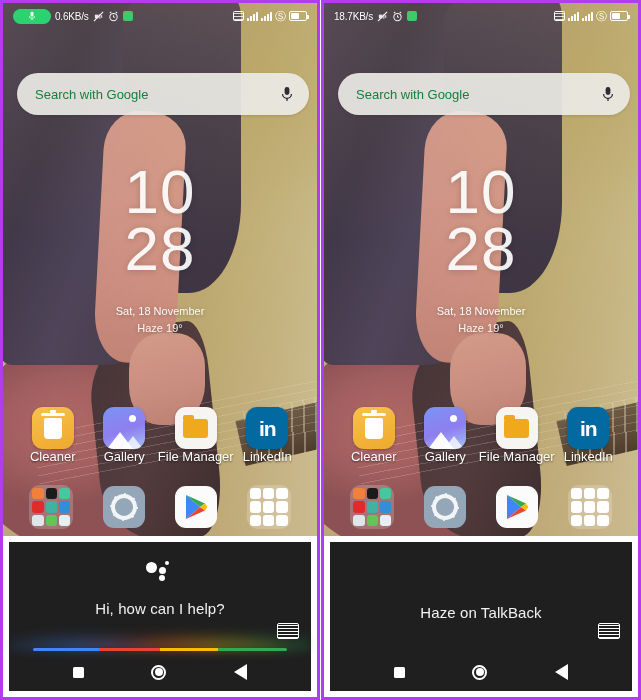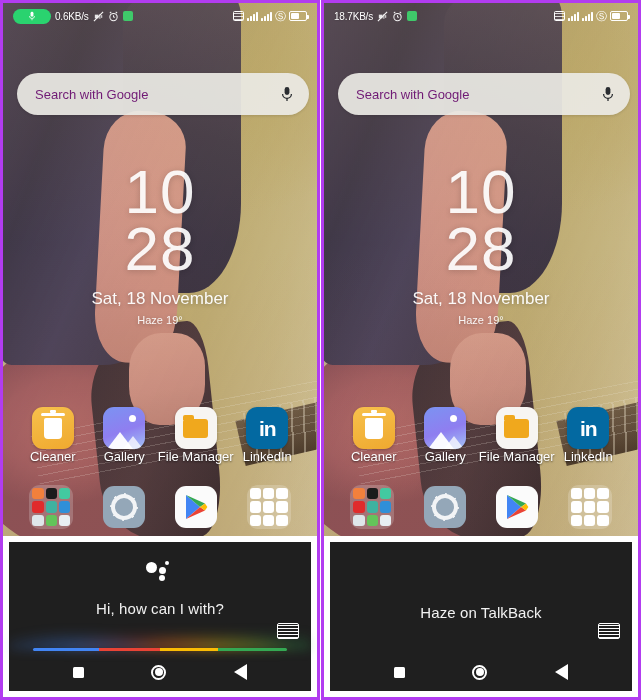--- a/index.html
+++ b/index.html
@@ -139,36 +139,36 @@
   .gsign{ font-size:11px; color:#fff; line-height:1; }
 
   
   .searchbar{
     position:absolute; left:14px; top:70px; width:292px; height:42px;
     border-radius:22px; background:rgba(235,233,228,.93);
     display:flex; align-items:center; justify-content:space-between;
     padding:0 16px 0 18px; z-index:6;
     box-shadow:0 1px 3px rgba(0,0,0,.12);
   }
-  .search-placeholder{ font-size:13px; color:#701a75; }
+  .search-placeholder{ font-size:13px; color:#15803d; }
   .mic-dark svg{ width:12px; height:16px; display:block; }
 
   
   .clockwrap{
     position:absolute; left:0; top:160px; width:100%;
     display:flex; flex-direction:column; align-items:center; z-index:5;
     pointer-events:none;
   }
   .clock-h, .clock-m{
     font-family:"Liberation Sans", sans-serif;
     font-size:62px; line-height:.92; font-weight:300; color:rgba(255,255,255,.92);
     letter-spacing:1px; text-shadow:0 1px 6px rgba(0,0,0,.18);
   }
   .clock-date{
-    margin-top:12px; font-size:17px; color:rgba(255,255,255,.95);
+    margin-top:28px; font-size:11px; color:rgba(255,255,255,.95);
     text-shadow:0 1px 4px rgba(0,0,0,.28);
   }
   .clock-weather{
     margin-top:5px; font-size:11px; color:rgba(255,255,255,.92);
     text-shadow:0 1px 4px rgba(0,0,0,.28);
   }
 
   
   .apps{
     position:absolute; left:0; top:404px; width:100%; z-index:5;
@@ -473,21 +473,21 @@
     </div>
 
     <div class="assistant">
       <div class="ainner">
         <div class="assist-dots">
           <i class="d1"></i>
             <i class="d2"></i>
             <i class="d3"></i>
             <i class="d4"></i>
         </div>
-        <div class="assist-text">Hi, how can I with?</div>
+        <div class="assist-text">Hi, how can I help?</div>
         <div class="glowhalo"></div>
         <div class="glowbar"></div>
         <div class="kbd-btn">
             <div class="kbd"></div>
           </div>
         <div class="navbar">
           <span class="nav-square"></span>
           <span class="nav-circle"></span>
           <span class="nav-back"></span>
         </div>

